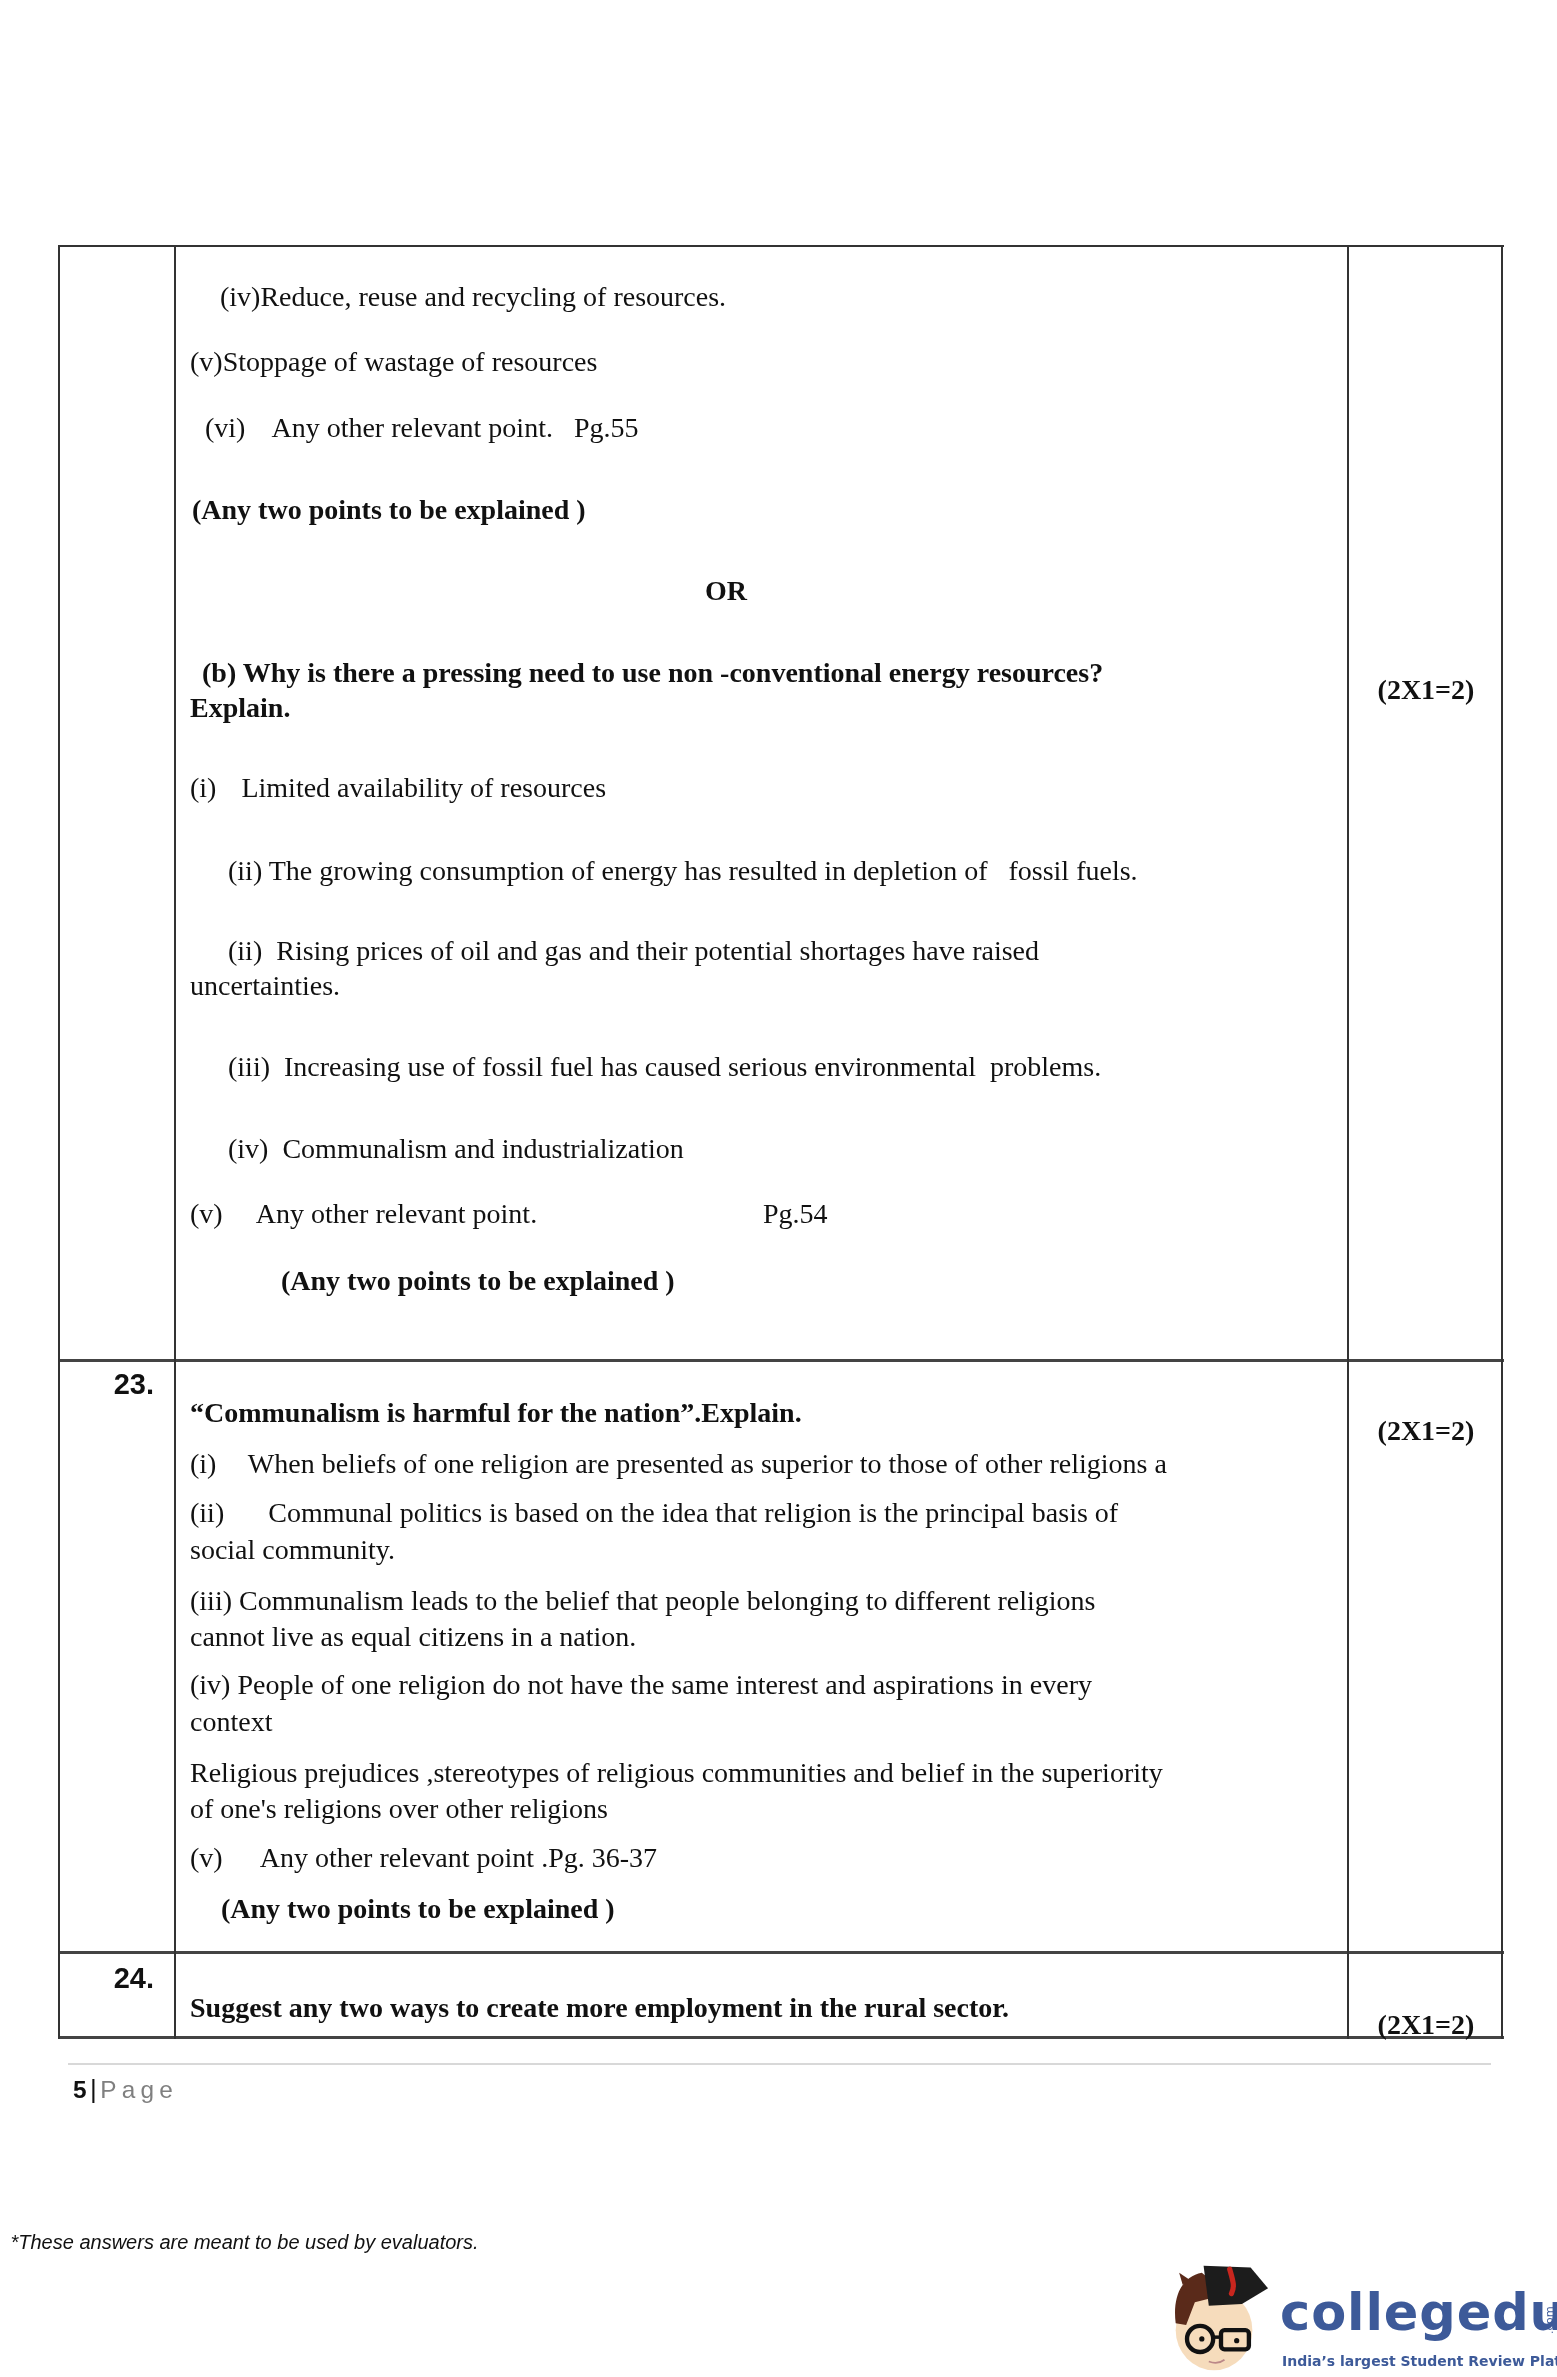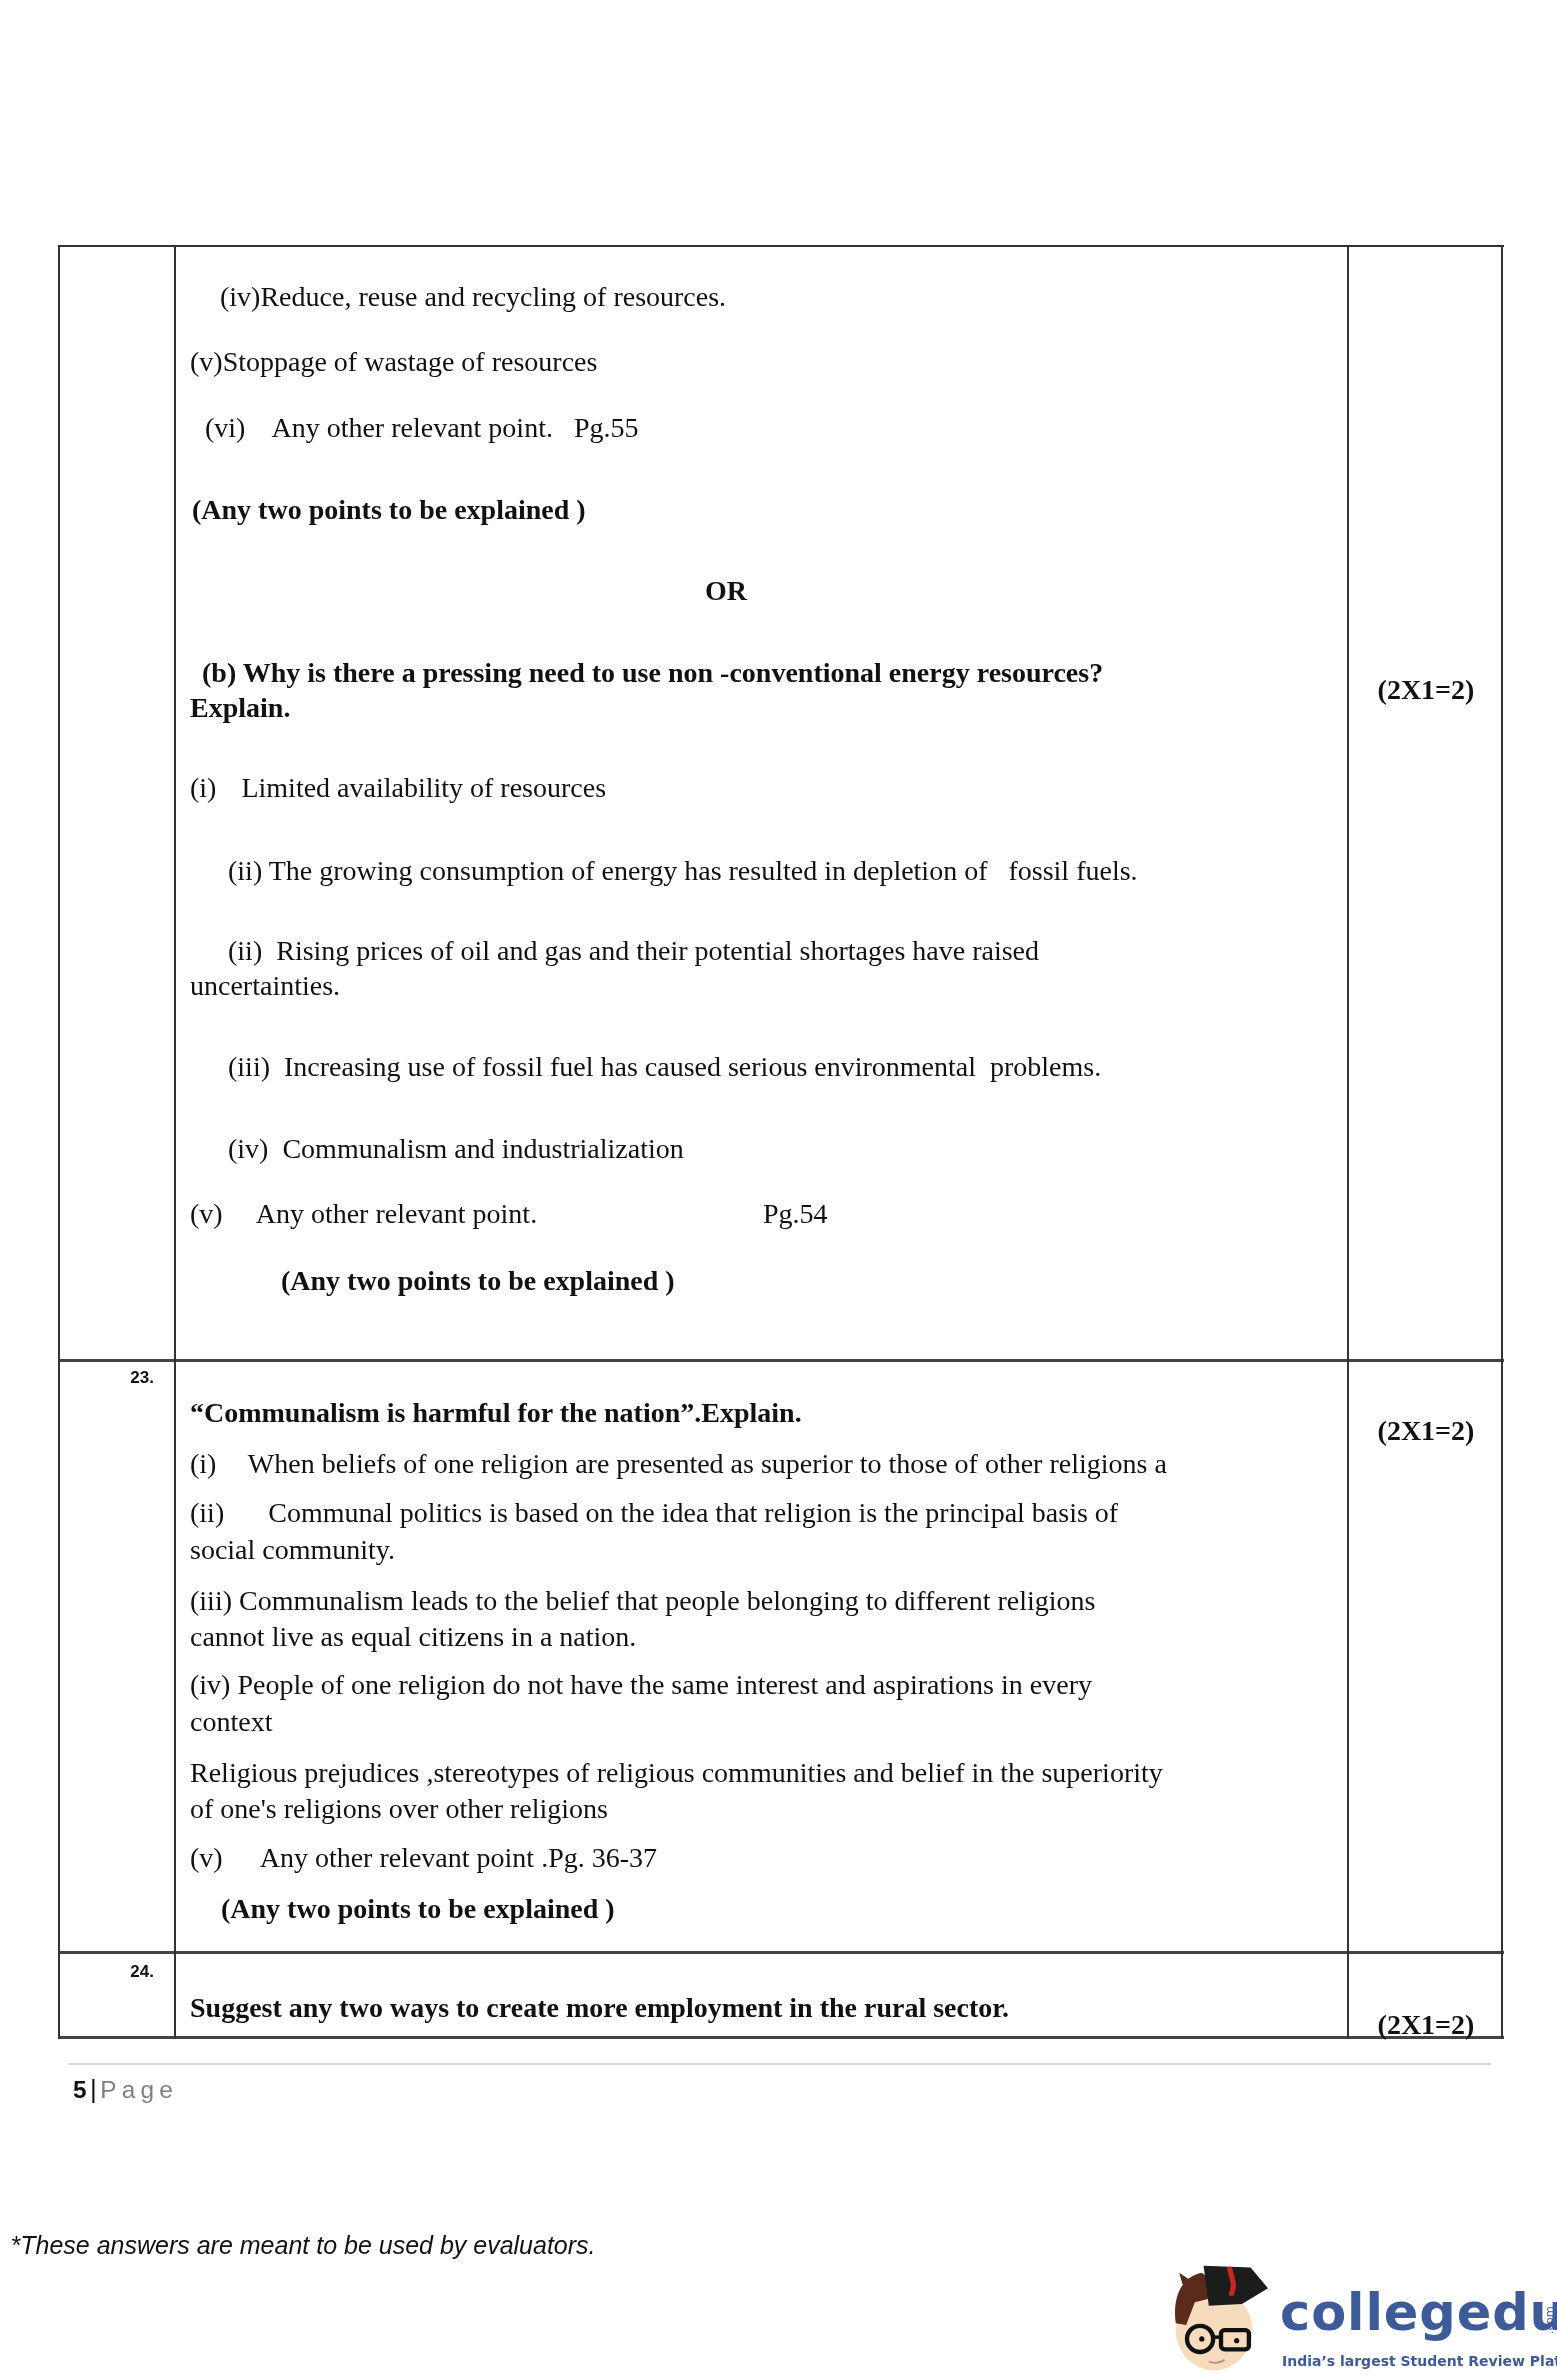--- a/index.html
+++ b/index.html
@@ -1,29 +1,29 @@
 <!DOCTYPE html>
 <html style="font-size:14px"><head>
 <meta charset="utf-8">
 <style>
   html, body { margin:0; padding:0; background:#ffffff; }
   body { width:1558px; height:2377px; position:relative; overflow:hidden; font-family:"Liberation Serif", serif; color:#111; }
   .abs { position:absolute; white-space:nowrap; }
   .t { font-size:28px; line-height:31px; }
   .b { font-weight:bold; }
-  .qnum { font-family:"Liberation Sans", sans-serif; font-weight:bold; font-size:17px; text-align:right; width:96px; }
+  .qnum { font-family:"Liberation Sans", sans-serif; font-weight:bold; font-size:29px; text-align:right; width:96px; }
   .marks { font-weight:bold; font-size:28px; text-align:center; width:154px; }
   .hline { position:absolute; height:1.7px; background:#333; }
   .vline { position:absolute; width:1.7px; background:#333; }
   .hline.thick { height:2.6px; background:#444; }
   .footer-rule { position:absolute; left:68px; width:1423px; height:1.7px; background:#d8d8d8; top:2063px; }
   .pg-num { font-family:"Liberation Sans", sans-serif; font-weight:bold; font-size:24.4px; color:#111; }
   .pg-sep { font-family:"Liberation Sans", sans-serif; font-size:26px; color:#111; }
   .pg-word { font-family:"Liberation Sans", sans-serif; font-size:24.4px; color:#7f7f7f; letter-spacing:5.2px; }
-  .disclaimer { font-family:"Liberation Sans", sans-serif; font-style:italic; font-size:25px; color:#111; }
+  .disclaimer { font-family:"Liberation Sans", sans-serif; font-style:italic; font-size:20px; color:#111; }
   .logo-text { font-family:"DejaVu Sans", sans-serif; font-size:51px; color:#3d5a99; font-weight:bold; letter-spacing:0.9px; }
   .logo-com { font-family:"DejaVu Sans", sans-serif; font-size:11.3px; color:#3d5a99; transform:rotate(-90deg); transform-origin:left top; }
   .logo-tag { font-family:"DejaVu Sans", sans-serif; font-size:14px; color:#3d5a99; font-weight:bold; }
 </style>
 </head>
 <body>
 
 <div>
   <div class="hline" style="left:58px; width:1446px; top:245px;"></div>
   <div class="hline thick" style="left:58px; width:1446px; top:1359px;"></div>

